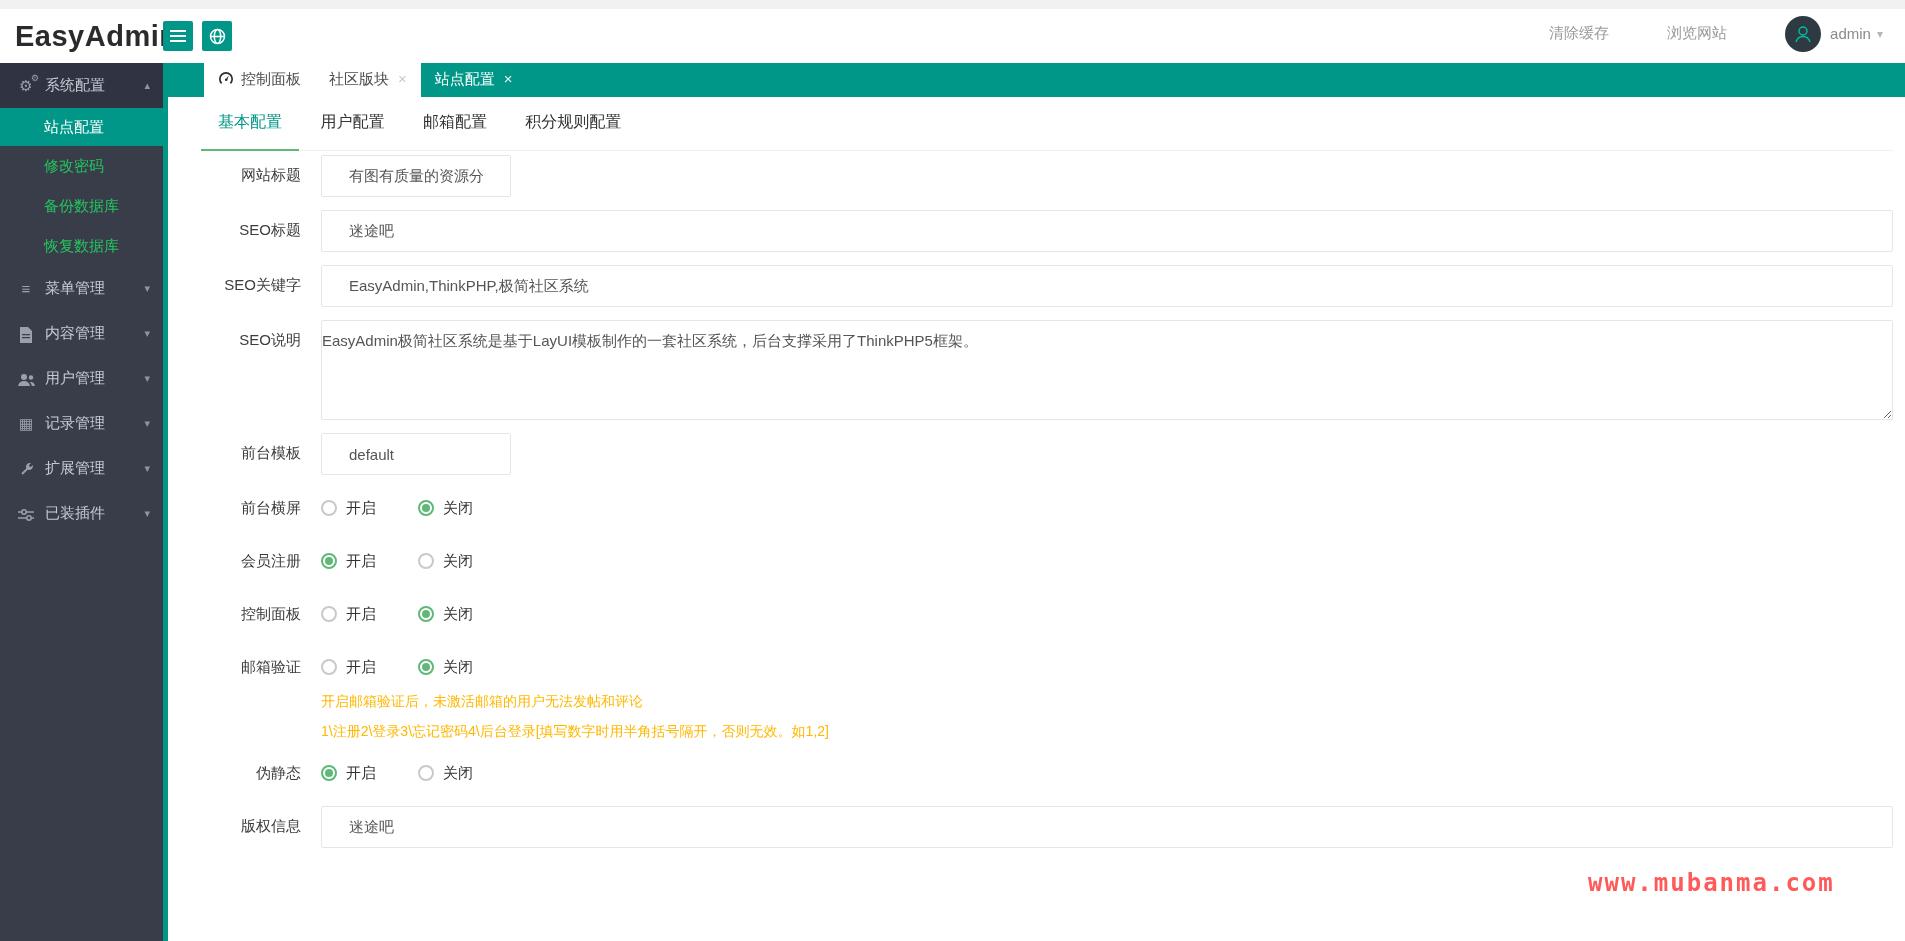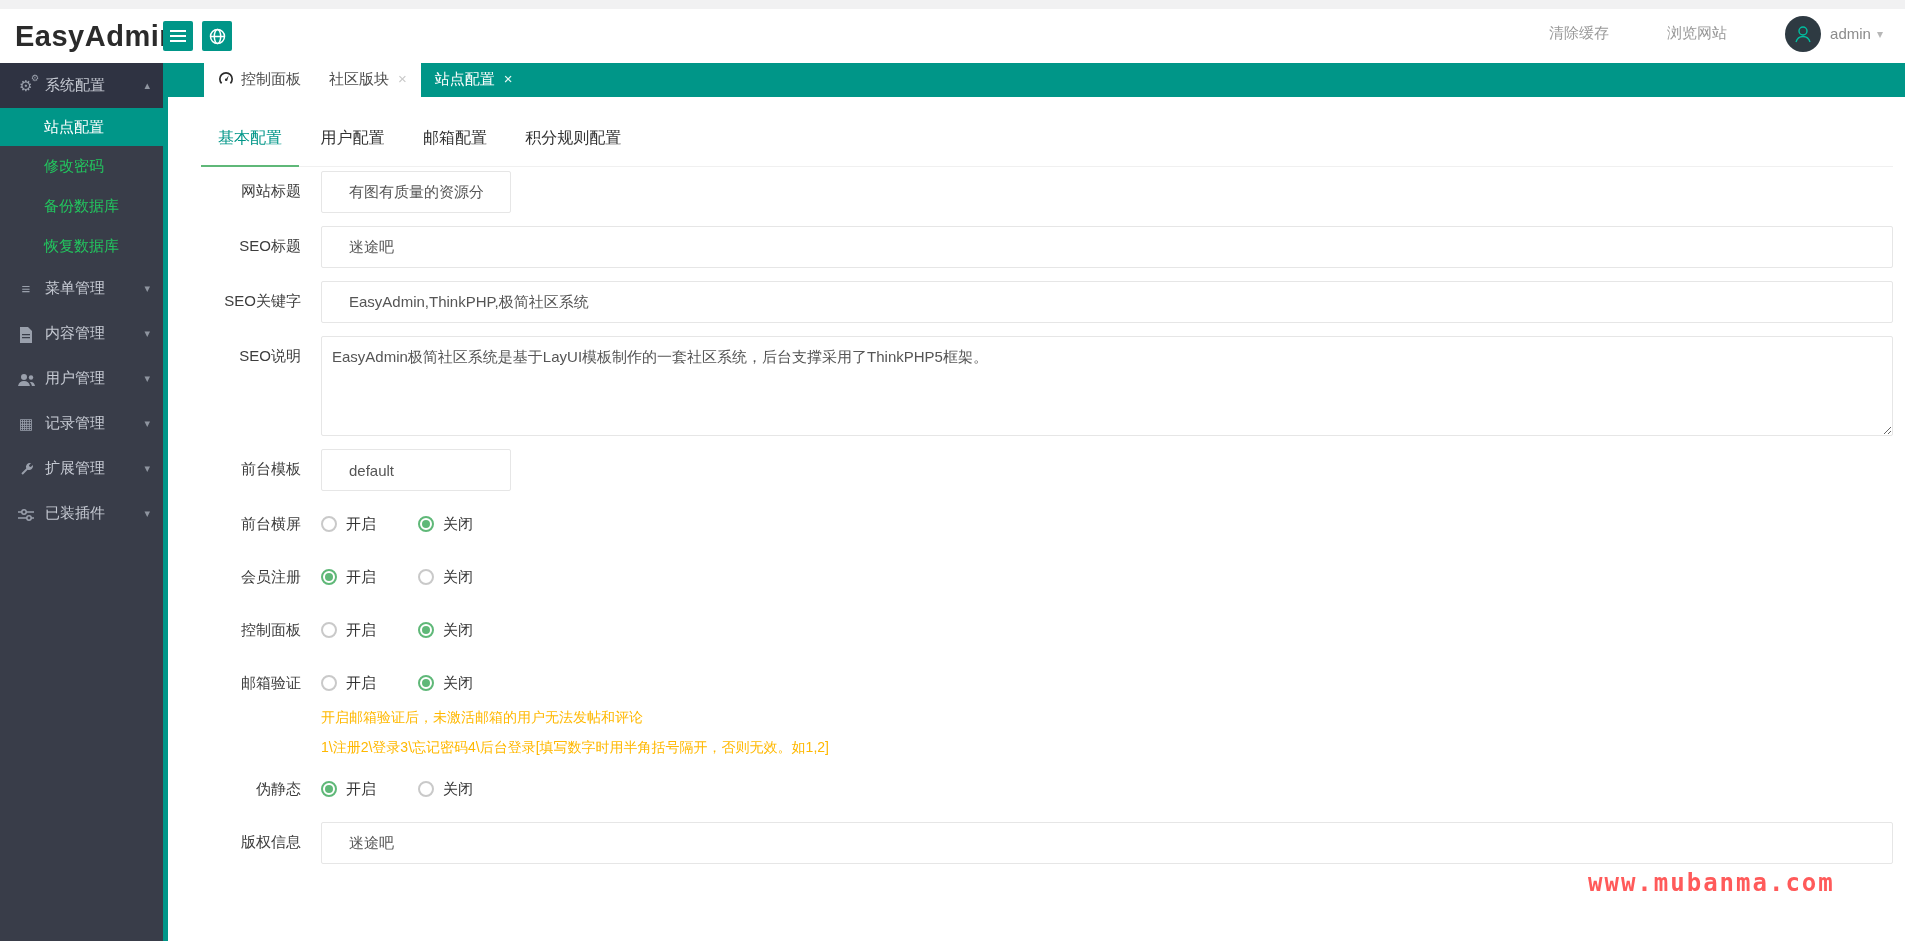--- a/index.html
+++ b/index.html
@@ -39,36 +39,36 @@
   .main { margin-left:163px; border-left:5px solid #009688; height:878px; background:#fff; }
   .tabbar { height:34px; background:#009688; display:flex; align-items:flex-end; padding-left:36px;text-align:right; }
   .tab { height:36px; line-height:36px; padding:0 14px; font-size:15px; display:flex; align-items:center; cursor:pointer; }
   .tab.white { background:#fff; color:#4d4d4d; }
   .tab.active { background:#009688; color:#fff; }
   .tab .ticon { margin-right:7px; display:flex; }
   .tab .close { margin-left:9px; font-size:15px; color:#c9c9c9; cursor:pointer; }
   .tab.active .close { color:#eafaf7; }
 
   .content { padding:0; }
-  .subtabs { margin:0 12px 0 33px; padding-top:28px; border-bottom:1px solid #f0f0f0; }
+  .subtabs { margin:0 12px 0 33px; padding-top:12px; border-bottom:1px solid #f0f0f0; }
   .subtab { display:inline-block; line-height:26px; padding:0 17px 14px; font-size:16px; color:#333; cursor:pointer; }
   .subtab.active { color:#009688; border-bottom:2px solid #5FB878; margin-bottom:-1px; }
 
   .form { margin-top:4px; }
   .frow { display:flex; margin-bottom:13px; min-height:40px; }
   .flabel { width:143px; text-align:right; padding-right:10px; line-height:40px;
     font-size:15px; color:#3d3d3d; flex:none; }
   .ffield { margin-left:10px; display:flex; align-items:center; flex:1; }
   .inp { height:42px; border:1px solid #e6e6e6; border-radius:2px; padding:0 27px;
     font-size:15px; color:#555; font-family:inherit; background:#fff; outline:none; }
   .inp.short { width:190px; flex:none; }
   .inp.full  { flex:1; margin-right:12px; }
   .inp.med   { width:402px; flex:none; }
   .tarea { flex:1; margin-right:12px; height:100px; border:1px solid #e6e6e6; border-radius:2px;
-    padding:8px 10px; font-size:15px; color:#555; font-family:inherit; line-height:1.6; outline:none; }
+    padding:8px 0; font-size:15px; color:#555; font-family:inherit; line-height:1.6; outline:none; }
   .radio { width:16px; height:16px; border:2px solid #c9c9c9; border-radius:50%; flex:none;
     display:flex; align-items:center; justify-content:center; cursor:pointer; background:#fff; }
   .radio.checked { border-color:#5FB878; }
   .radio.checked i { display:block; width:8px; height:8px; border-radius:50%; background:#5FB878; }
   .rlabel { font-size:15px; color:#333; margin-left:9px; }
   .rgap { width:42px; flex:none; }
   .hintrow { padding-left:153px; margin:-7px 0 10px; }
   .hint { font-size:14px; color:#FFB800; line-height:20px; }
   .btn-orange { height:40px; padding:0 19px; margin-left:18px; background:#FF5722; color:#fff;
     border:none; border-radius:2px; font-size:15px; font-family:inherit; cursor:pointer; }

